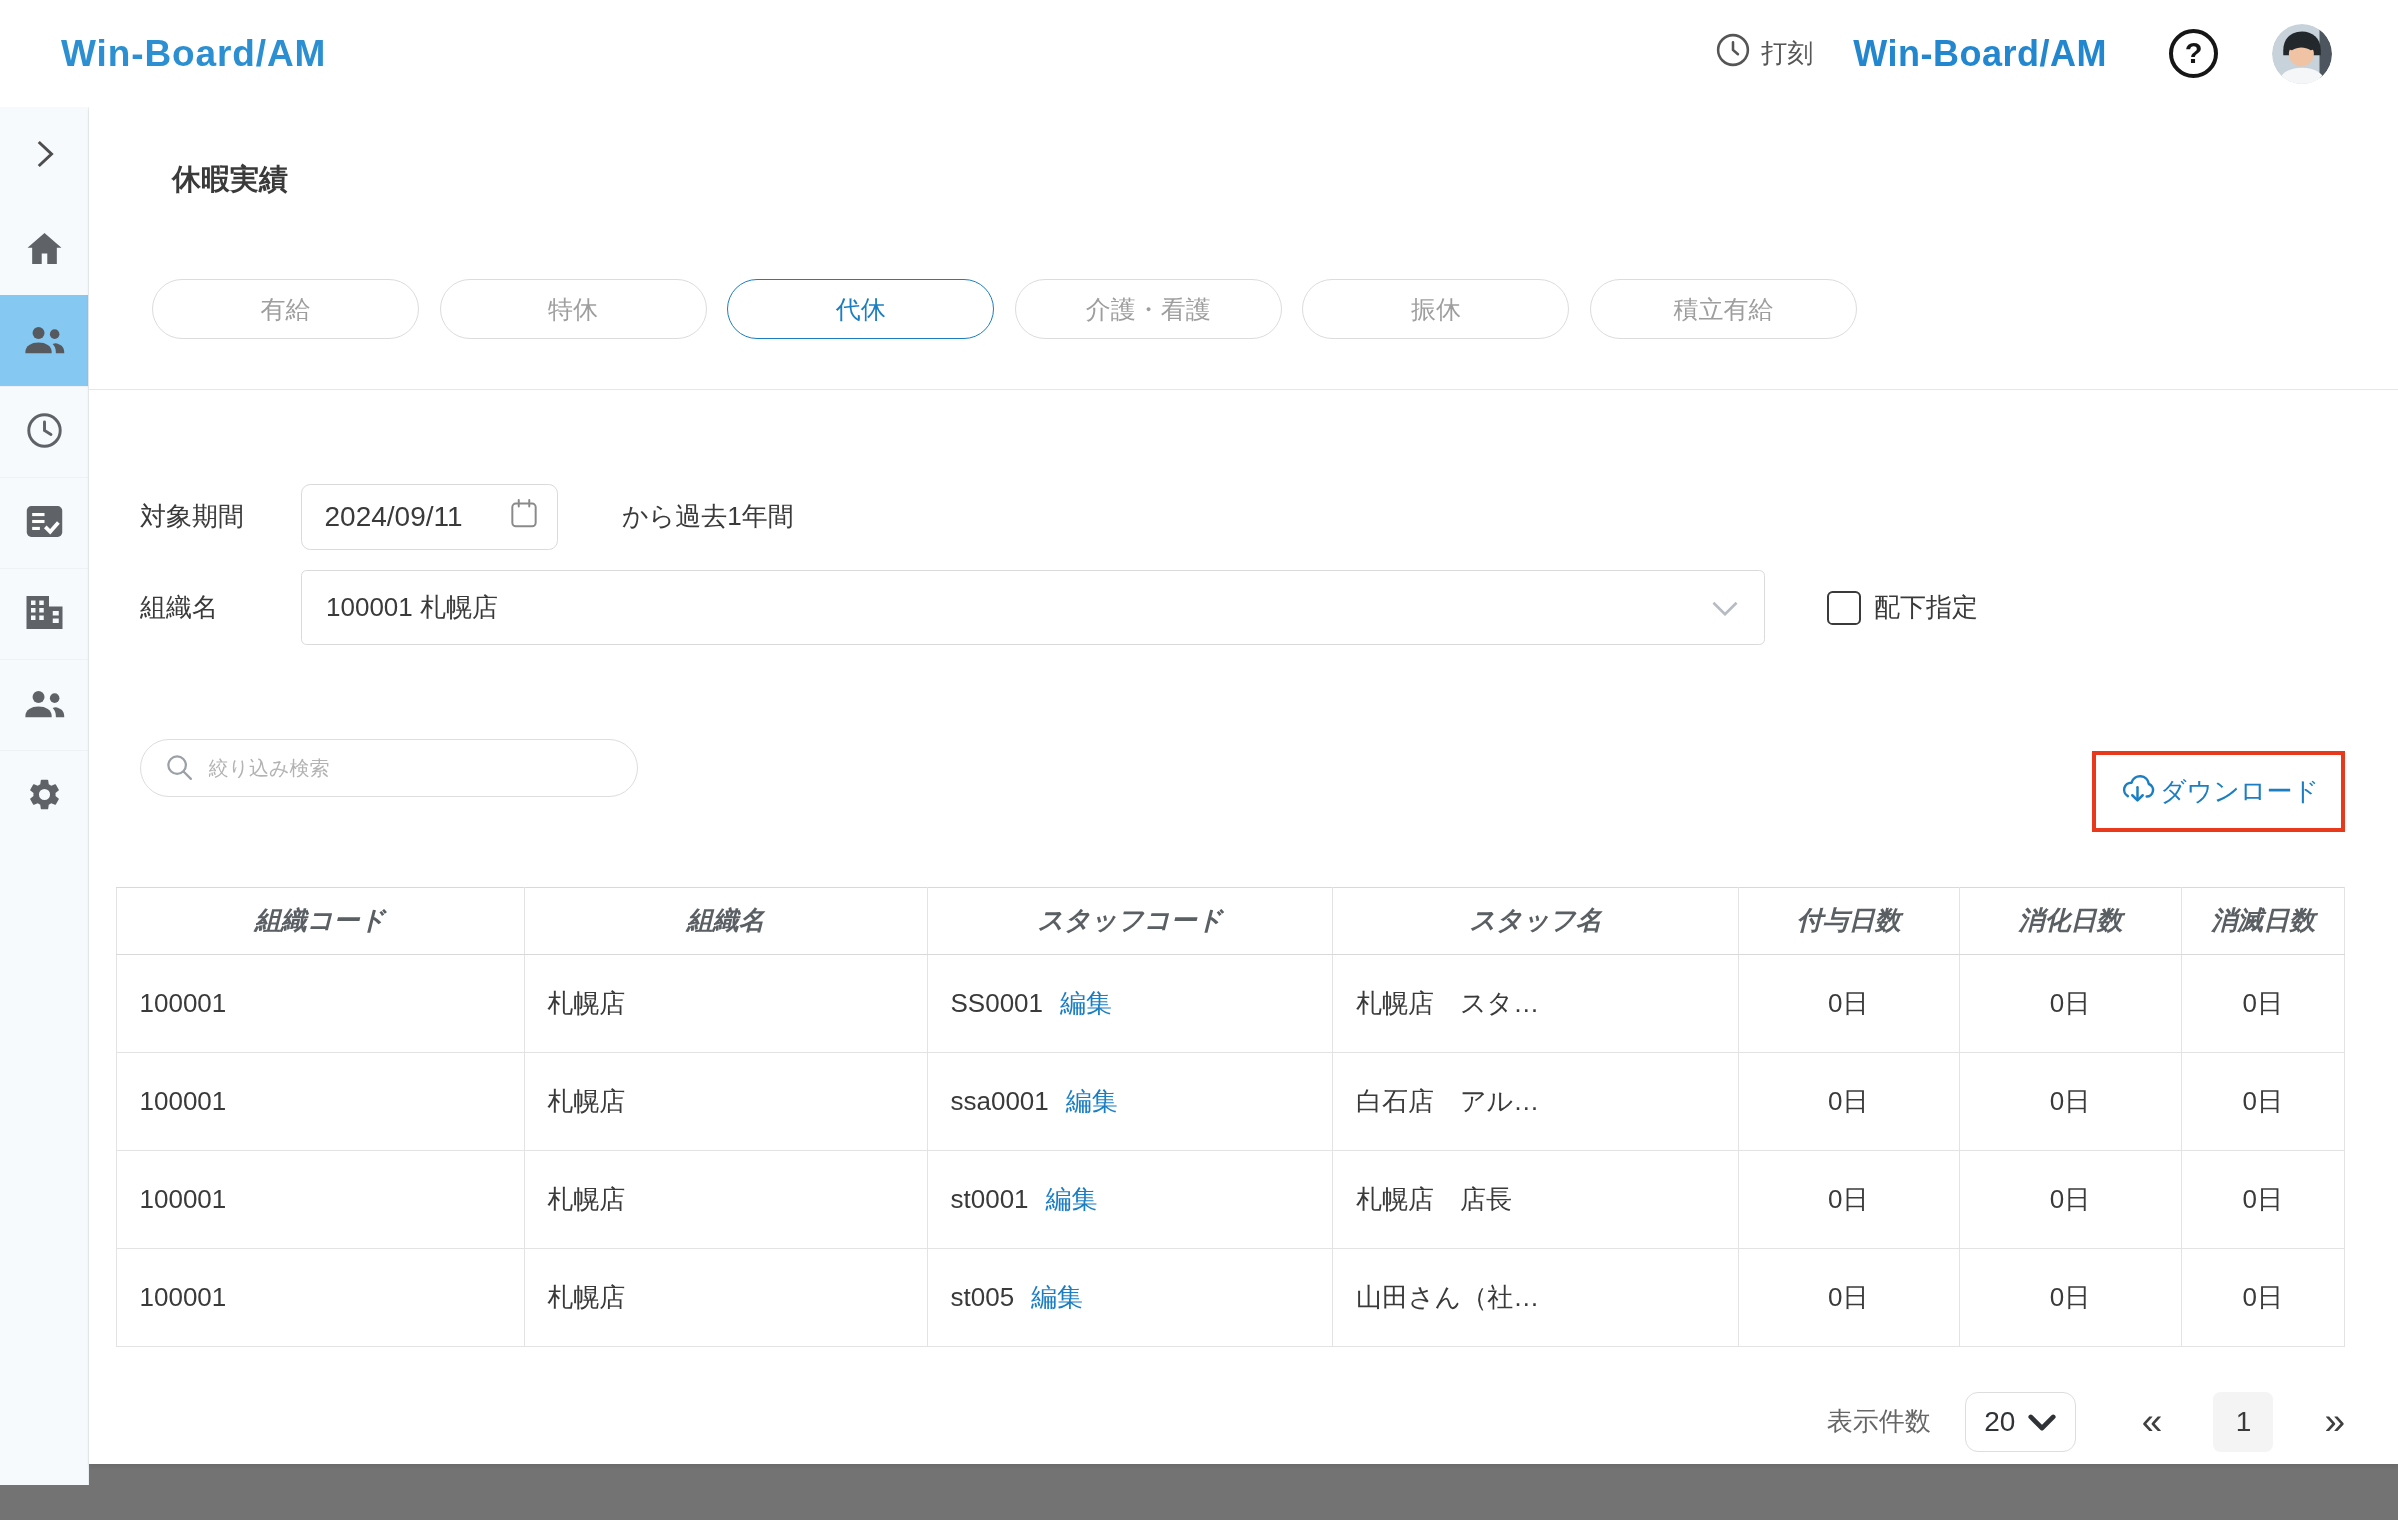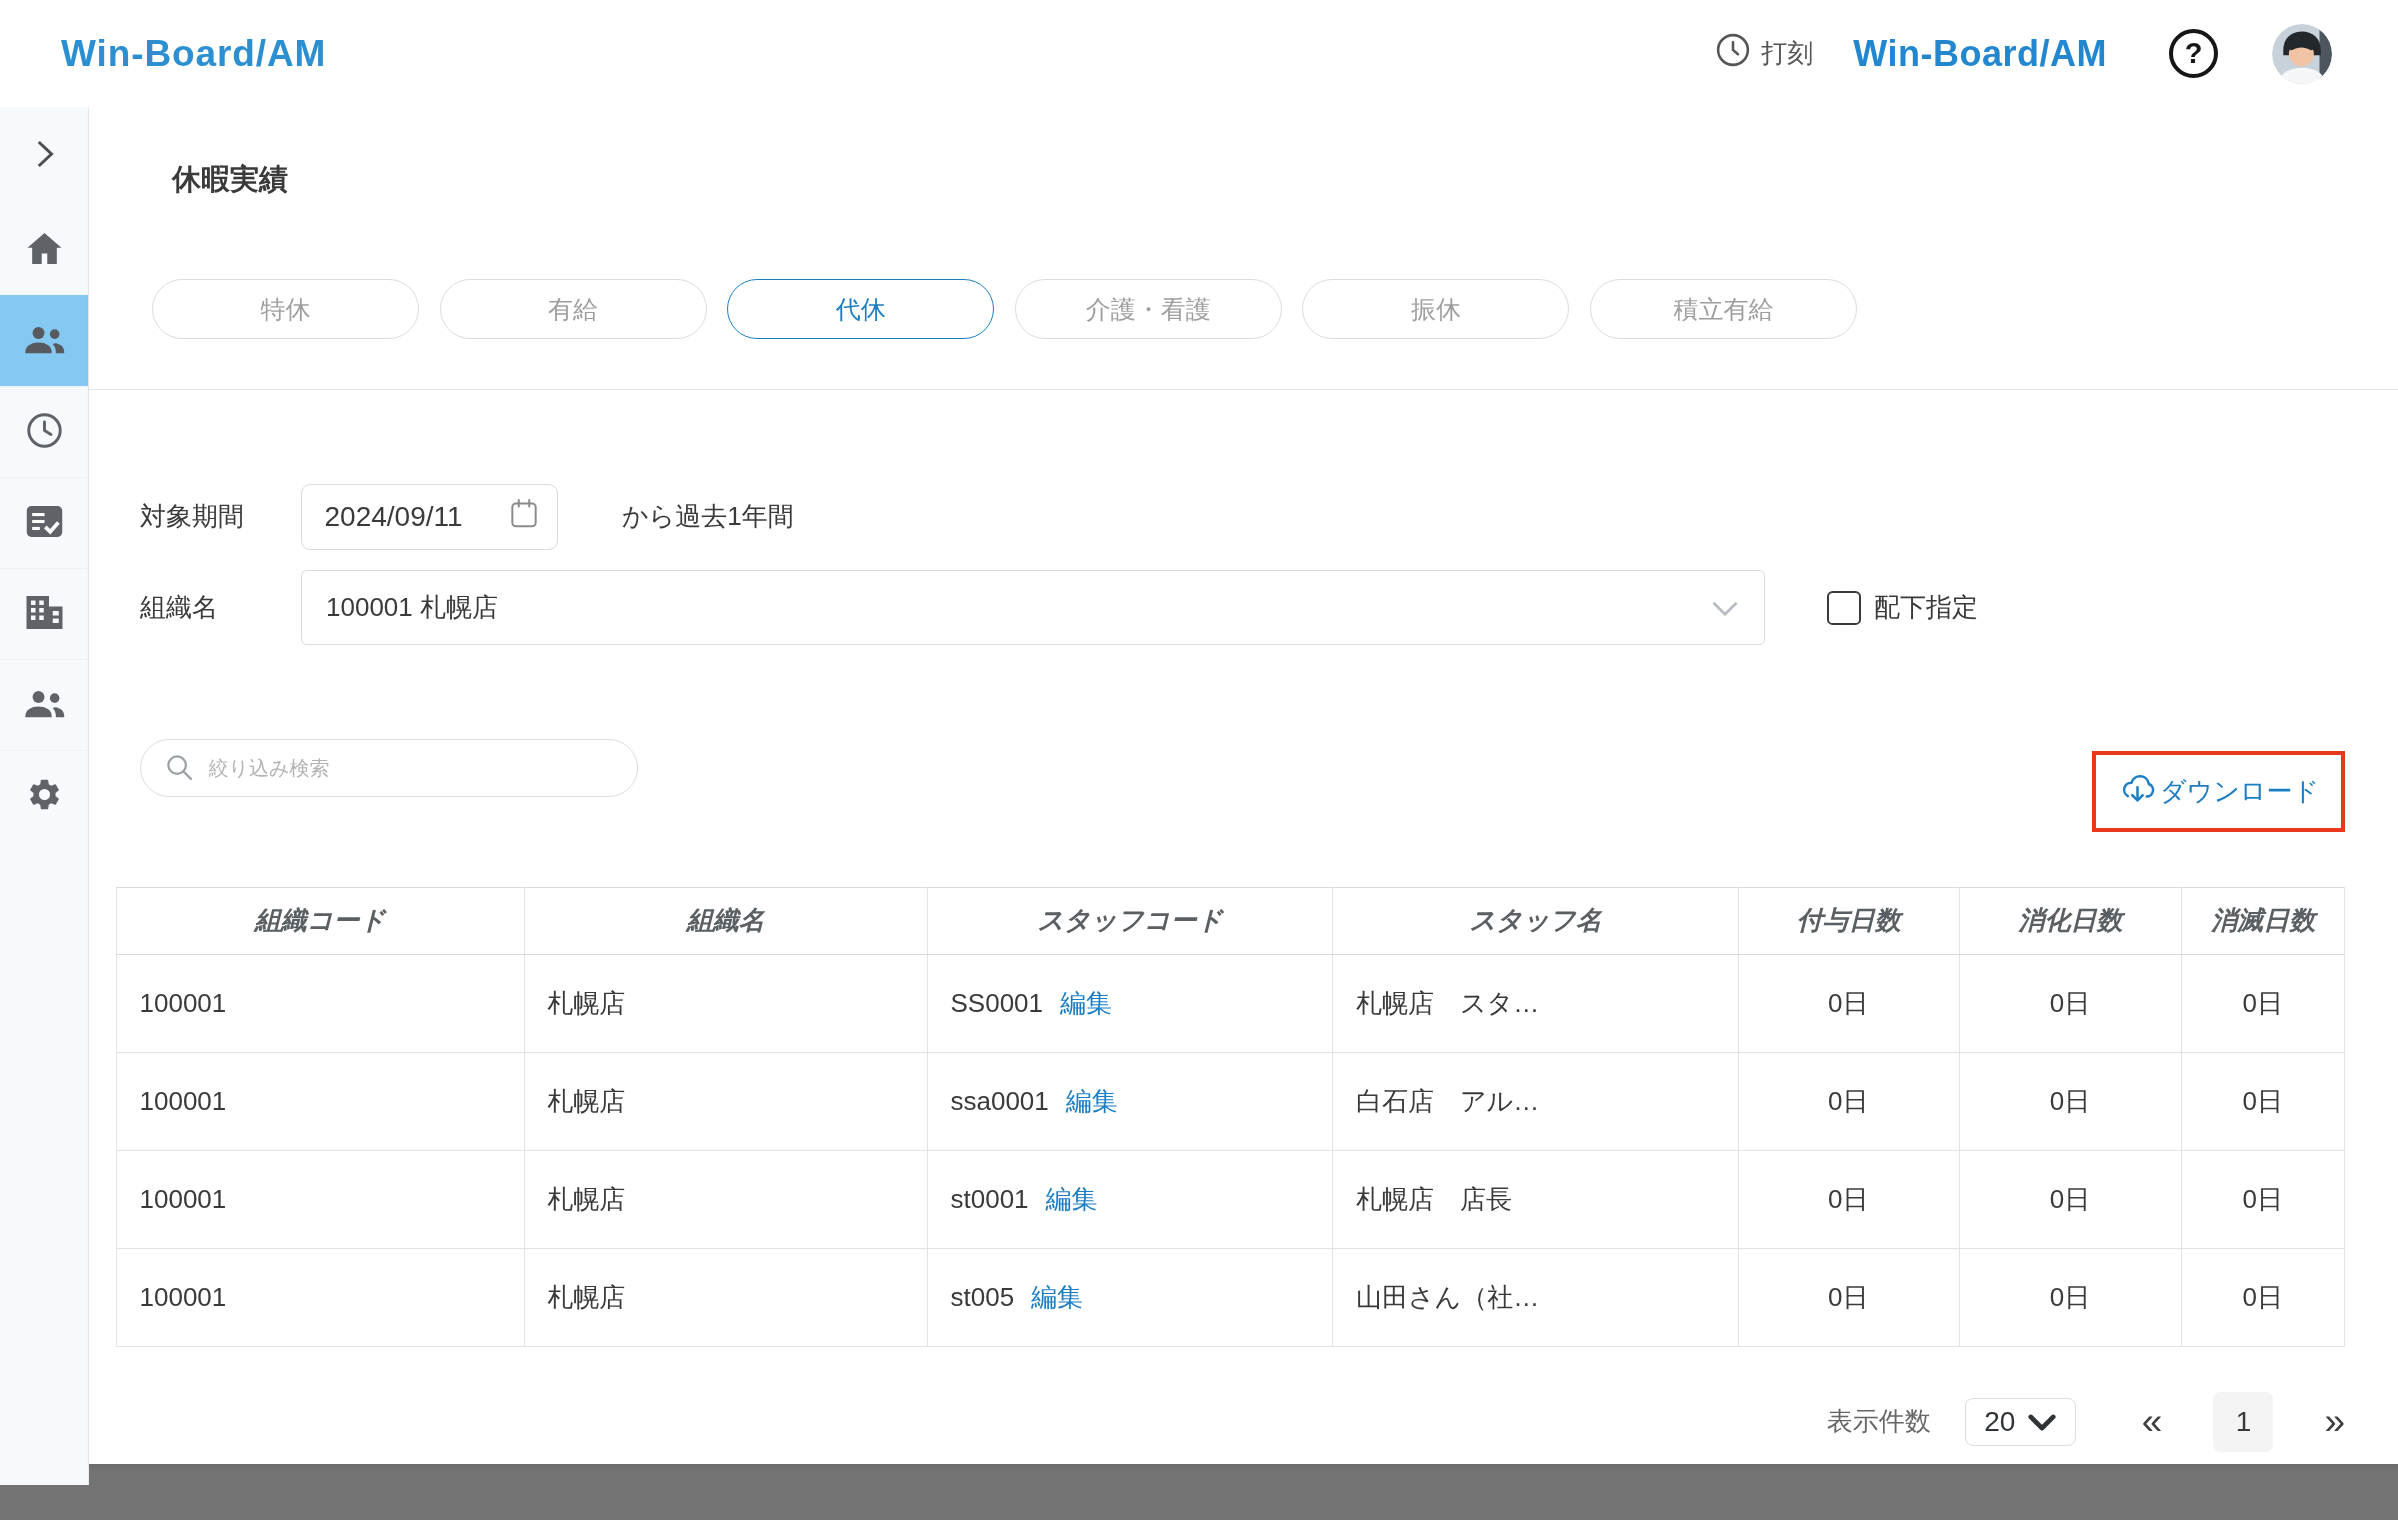--- a/index.html
+++ b/index.html
@@ -60,21 +60,21 @@
   .table-wrap { margin-top:55px; }
   table { width:100%; border-collapse:collapse; table-layout:fixed; }
   th, td { border:0.9px solid #e3e3e3; font-size:26px; }
   thead th { height:67px; font-weight:bold; color:#5a5f63; text-align:center; border-top-color:#d9d9d9; border-bottom-color:#d9d9d9; background:#fff;font-style:italic; }
   tbody td { height:98px; color:#3a3a3a; padding-left:22.5px; background:#fff; }
   tbody td.num { text-align:center; padding-left:0; }
   .edit-link { color:#1b7ec2; margin-left:17px; text-decoration:none; cursor:pointer; }
   
   .pagination { margin-top:45px; display:flex; align-items:center; justify-content:flex-end; }
   .per-label { font-size:26px; color:#666; }
-  .per-select { margin-left:34px; width:111px; height:48px; border:0.9px solid #dddddd; border-radius:8px; background:#fff;
+  .per-select { margin-left:34px; width:111px; height:60px; border:0.9px solid #dddddd; border-radius:13px; background:#fff;
     display:flex; align-items:center; justify-content:center; gap:13px; font-size:28px; color:#2f3337; cursor:pointer; font-family:inherit; }
   .pager-arrow { background:none; border:none; font-size:37px; color:#3f3f3f; cursor:pointer; padding:0; line-height:1; font-family:inherit; }
   .pager-prev { margin-left:66px; }
   .page-box { margin-left:51px; width:60px; height:60px; background:#f4f4f4; border-radius:7.5px;
     display:flex; align-items:center; justify-content:center; font-size:28px; color:#3a3a3a; cursor:pointer; border:none; font-family:inherit; }
   .pager-next { margin-left:51px; }
 </style>
 </head>
 <body>
 
@@ -194,22 +194,22 @@
         </svg>
       </span>
     </button>
   </nav>
 
   <main class="main">
     <div class="card">
       <h1 class="page-title">休暇実績</h1>
 
       <div class="tabs">
+        <button class="tab">有給</button>
         <button class="tab">特休</button>
-        <button class="tab">有給</button>
         <button class="tab active">代休</button>
         <button class="tab">介護・看護</button>
         <button class="tab">振休</button>
         <button class="tab">積立有給</button>
       </div>
 
       <div class="divider"></div>
 
       <section class="filters">
         <div class="filter-row">

